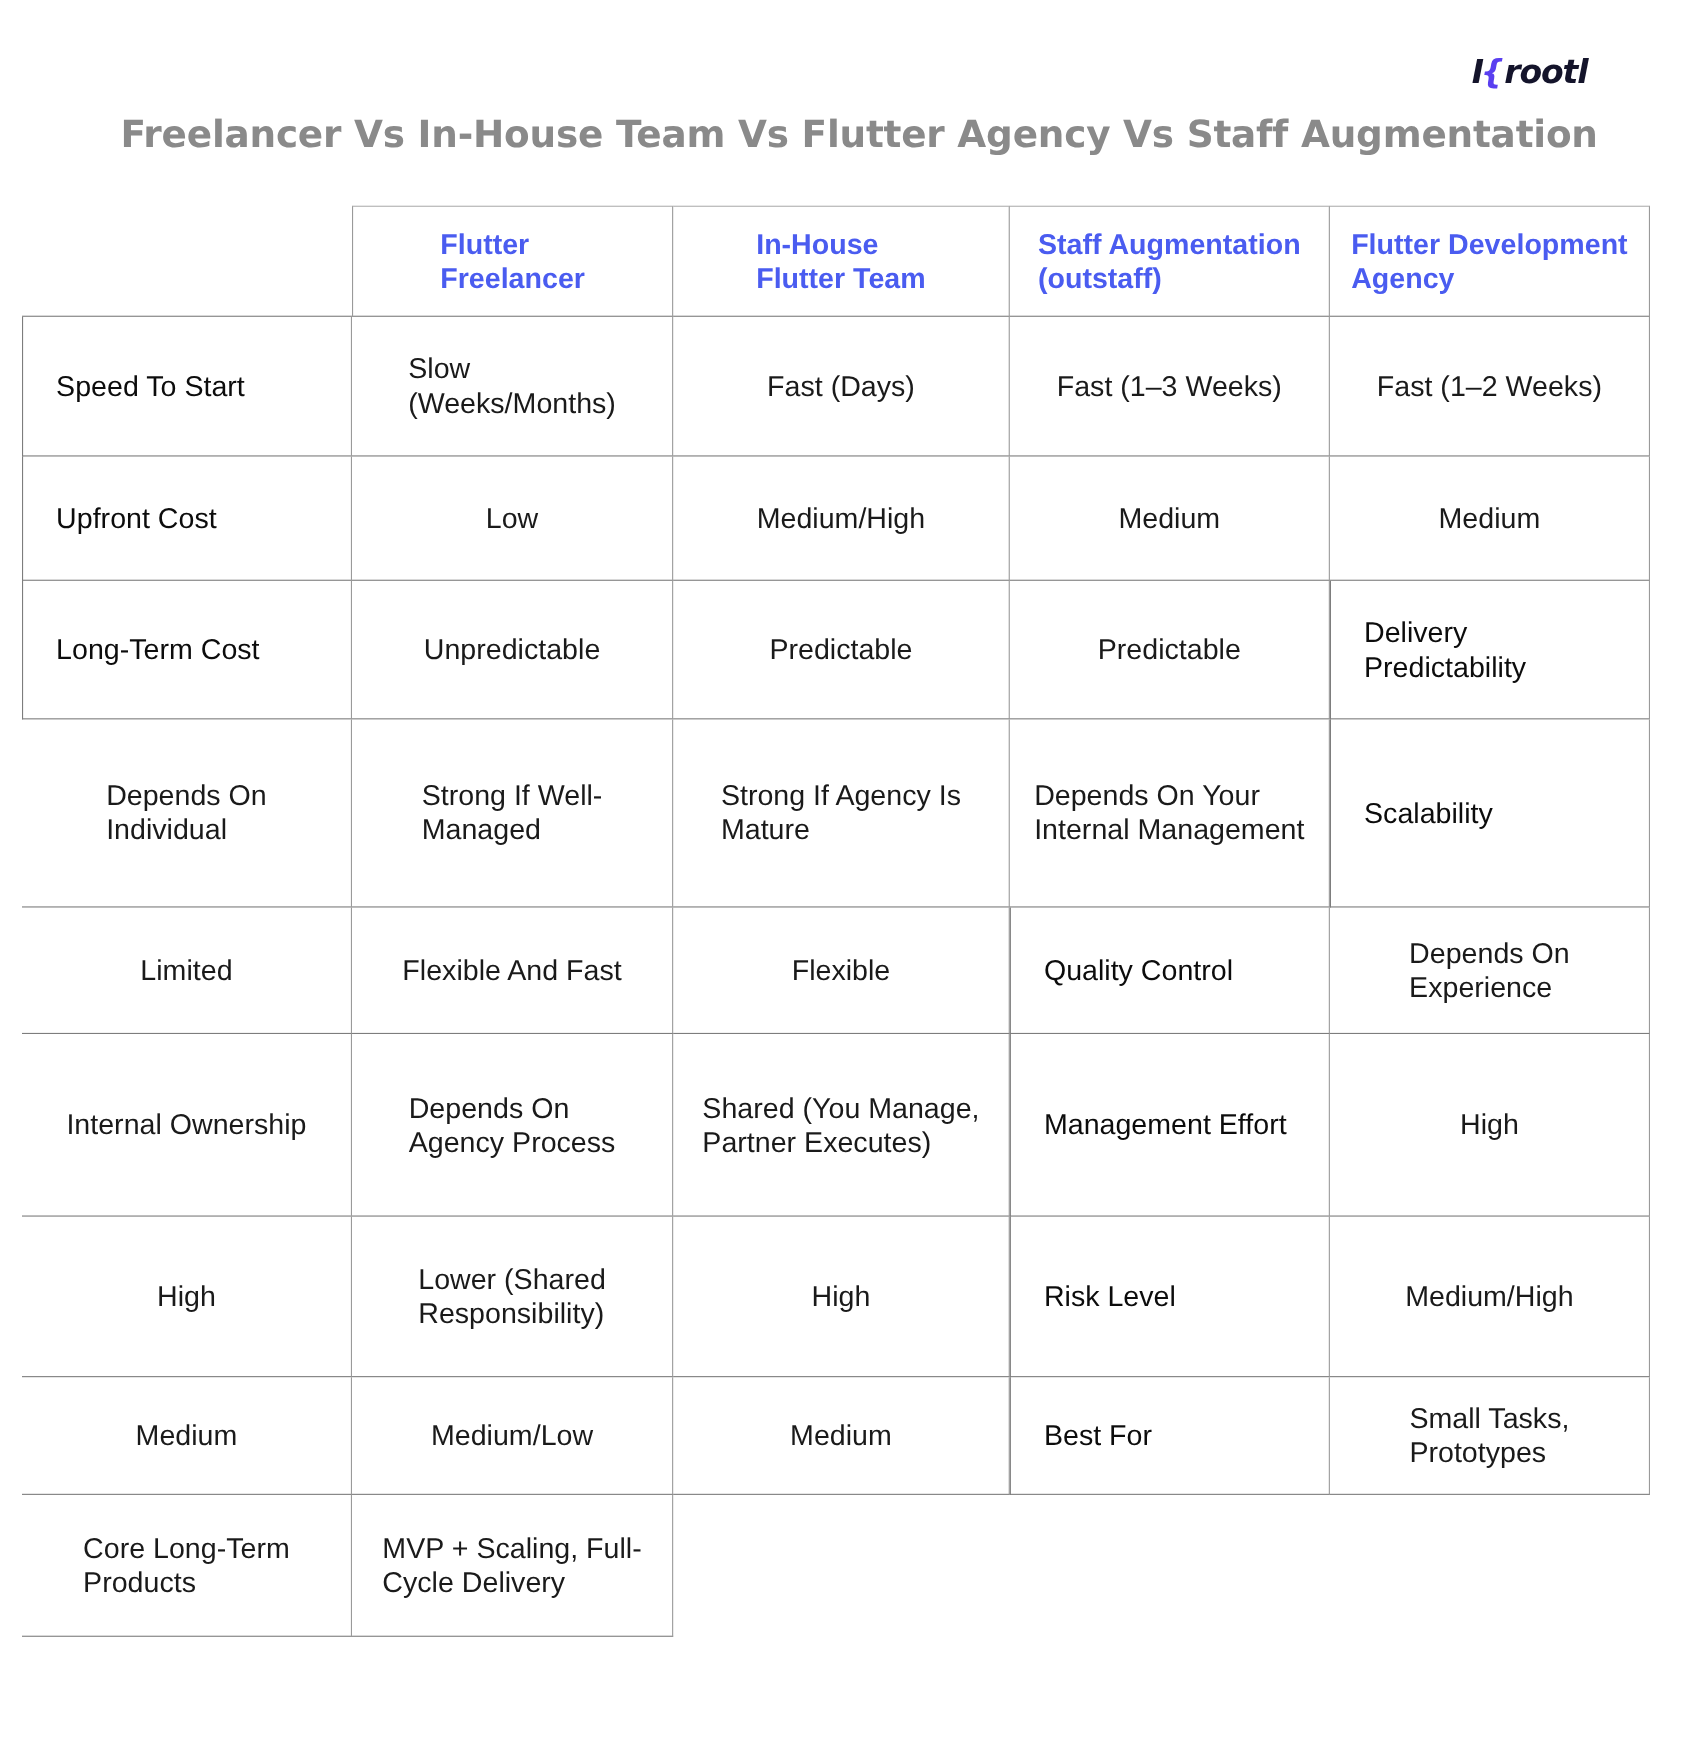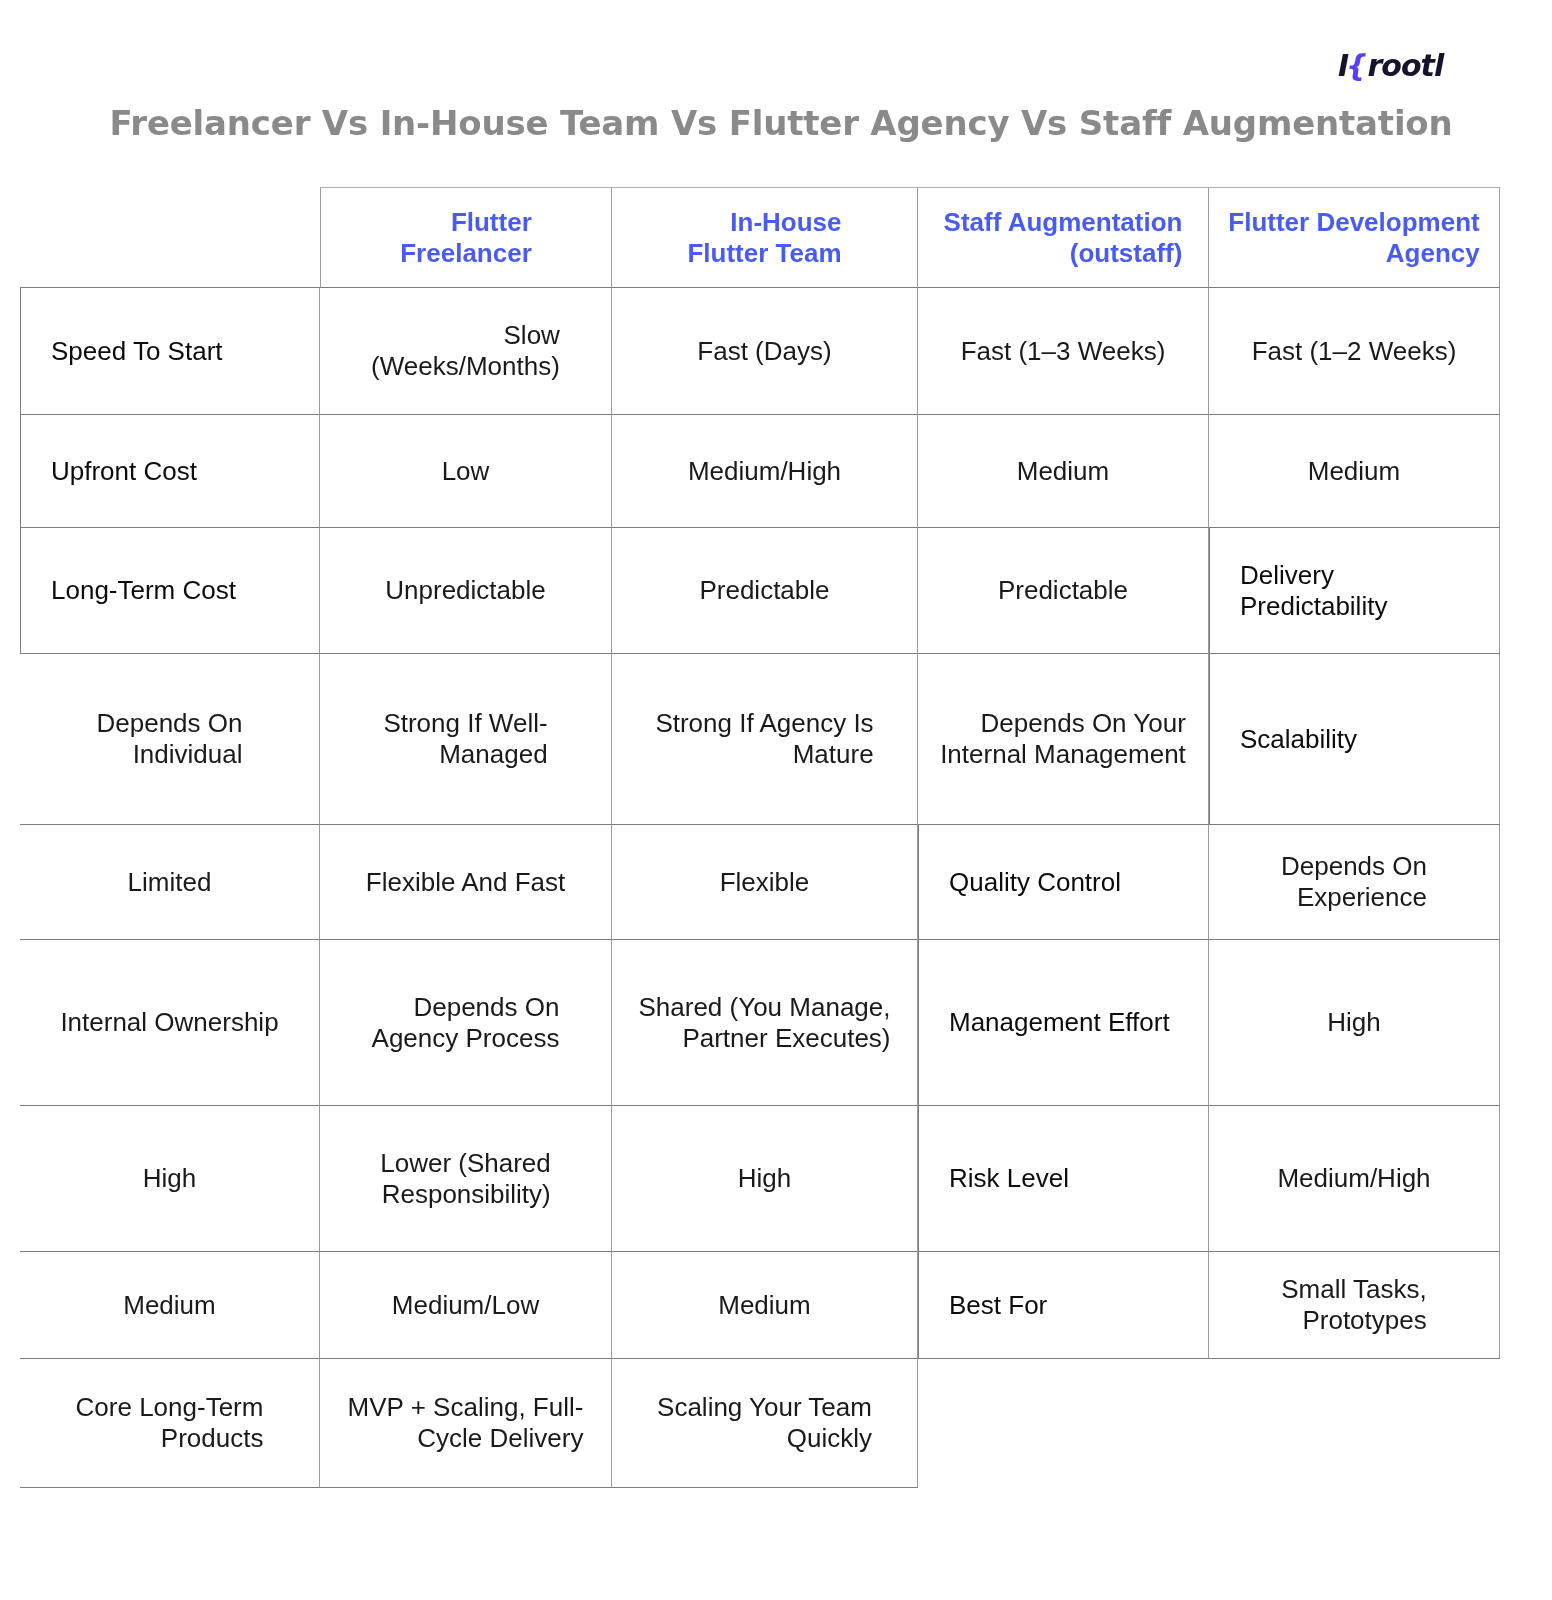--- a/index.html
+++ b/index.html
@@ -20,21 +20,21 @@
       color: #8a8a8a; letter-spacing: -0.2px; margin-left: 16px;
     }
 
     .grid {
       position: absolute; left: 20px; top: 187px;
       display: grid;
       grid-template-columns: 300px 292px 306px 291px 291px;
       grid-template-rows: 101px 127px 113px 126px 171px 115px 166px 146px 107px 129px;
     }
     .cell {
-      display: flex; align-items: center; justify-content: center; text-align: right;
+      display: flex; align-items: center; justify-content: center; text-align: left;
       border-right: 1.5px solid #9a9a9a; border-bottom: 1.5px solid #7d7d7d;
       font-size: 26px; line-height: 31px; color: #1a1a1a; padding: 0 10px;
       white-space: pre-line;
     }
     .cell.first-col { border-left: 1.5px solid #7d7d7d; }
     .cell.label { justify-content: flex-start; text-align: left; padding-left: 30px; font-weight: normal; color: #0c0c0c; }
     .cell.head { color: #4a5cf0; font-weight: bold; border-top: 1.5px solid #b0b0b0; }
     .cell.head.first { border-left: 1.5px solid #9a9a9a; }
     .cell.blank { border-right: none; border-bottom: 1.5px solid #7d7d7d; }
   </style>
@@ -117,15 +117,13 @@
   <div class="cell">Medium/Low</div>
   <div class="cell">Medium</div>
 
   <div class="cell label first-col">Best For</div>
   <div class="cell">Small Tasks,
 Prototypes</div>
   <div class="cell">Core Long-Term
 Products</div>
   <div class="cell">MVP + Scaling, Full-
 Cycle Delivery</div>
-  <div class="cell">Scaling Your Team
-Quickly</div>
 </div>
 
 </body></html>

